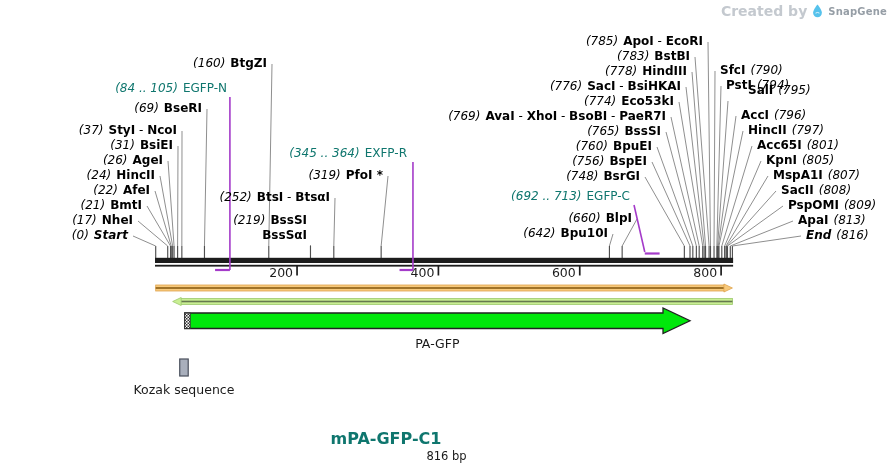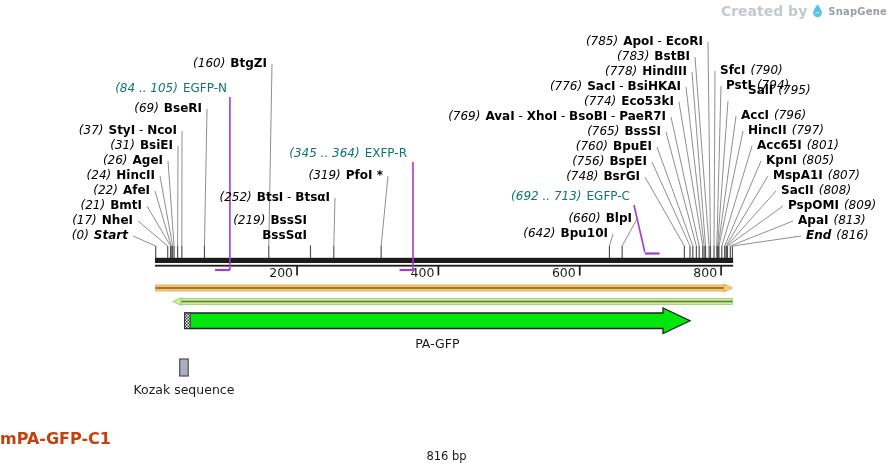--- a/index.html
+++ b/index.html
@@ -14,22 +14,22 @@
   .lbl.alignR{text-align:right;}
   .lbl.alignL{text-align:left;}
   .lbl.primer{color:#0f766e;font-weight:400;}
   .lbl.primer .nm{font-weight:400;}
   .it{font-style:italic;}
   .ruler-num{position:absolute;font-size:12.5px;color:#1c1c1c;text-align:right;width:58px;}
   .feat-label{position:absolute;font-size:12.5px;color:#1a1a1a;text-align:center;}
   #credit{position:absolute;top:3px;right:6px;display:flex;align-items:center;gap:4px;}
   #credit .prefix{font-size:14px;color:#c4c9cf;font-weight:bold;}
   #credit .brand{font-size:10px;font-weight:600;color:#969ea6;letter-spacing:.2px;}
-  #footer-title{position:absolute;left:0;top:429px;width:772px;text-align:left;
-                font-size:16px;font-weight:700;color:#c2410c;}
+  #footer-title{position:absolute;left:0;top:429px;width:772px;text-align:center;
+                font-size:16px;font-weight:700;color:#0f766e;}
   #footer-sub{position:absolute;left:0;top:449px;width:893px;text-align:center;
               font-size:11.5px;color:#1a1a1a;}
 </style>
 </head>
 <body>
 
 <div id="page">
   <svg id="map-svg" width="893" height="471">
     <defs>
       <pattern id="hatch" width="3" height="3" patternUnits="userSpaceOnUse">

